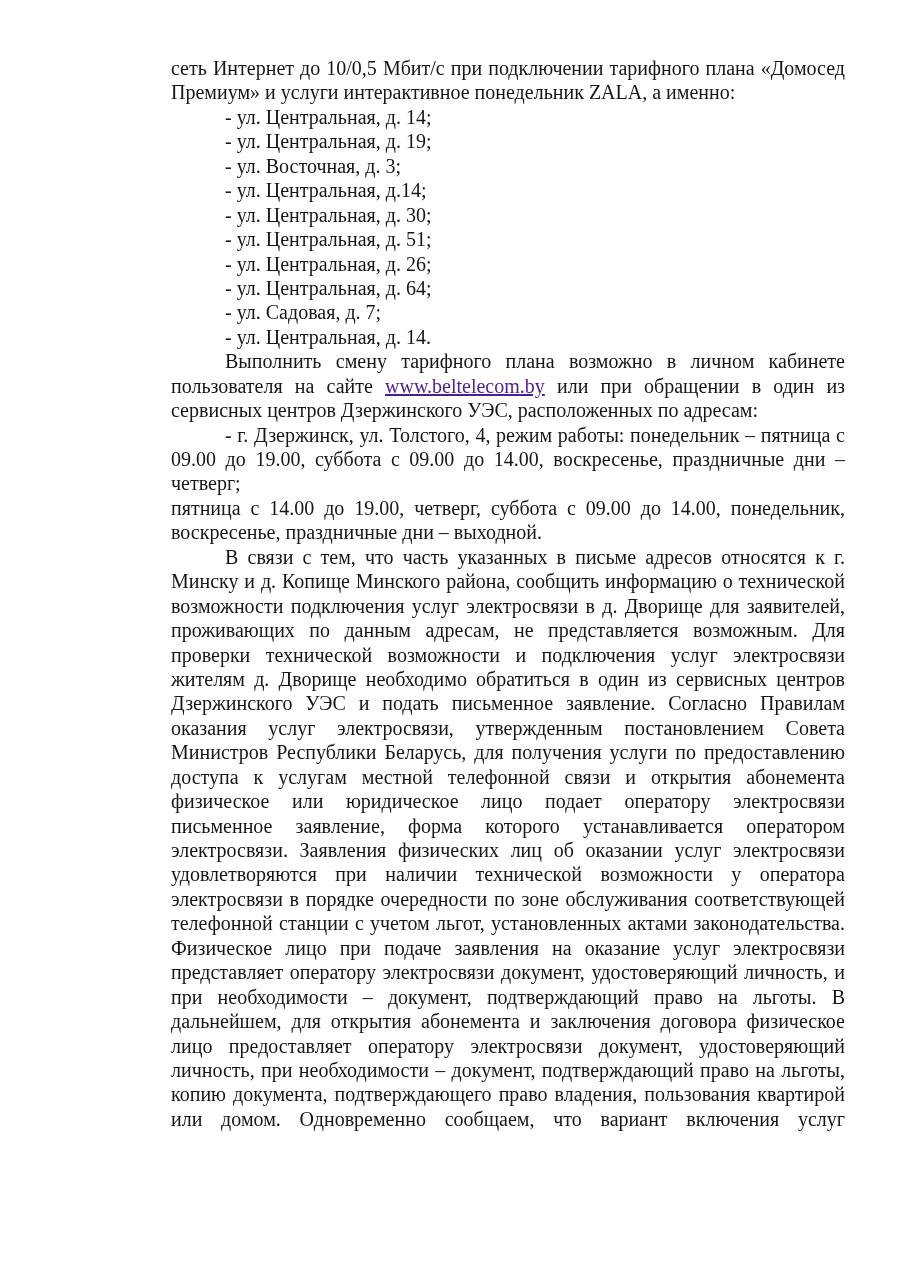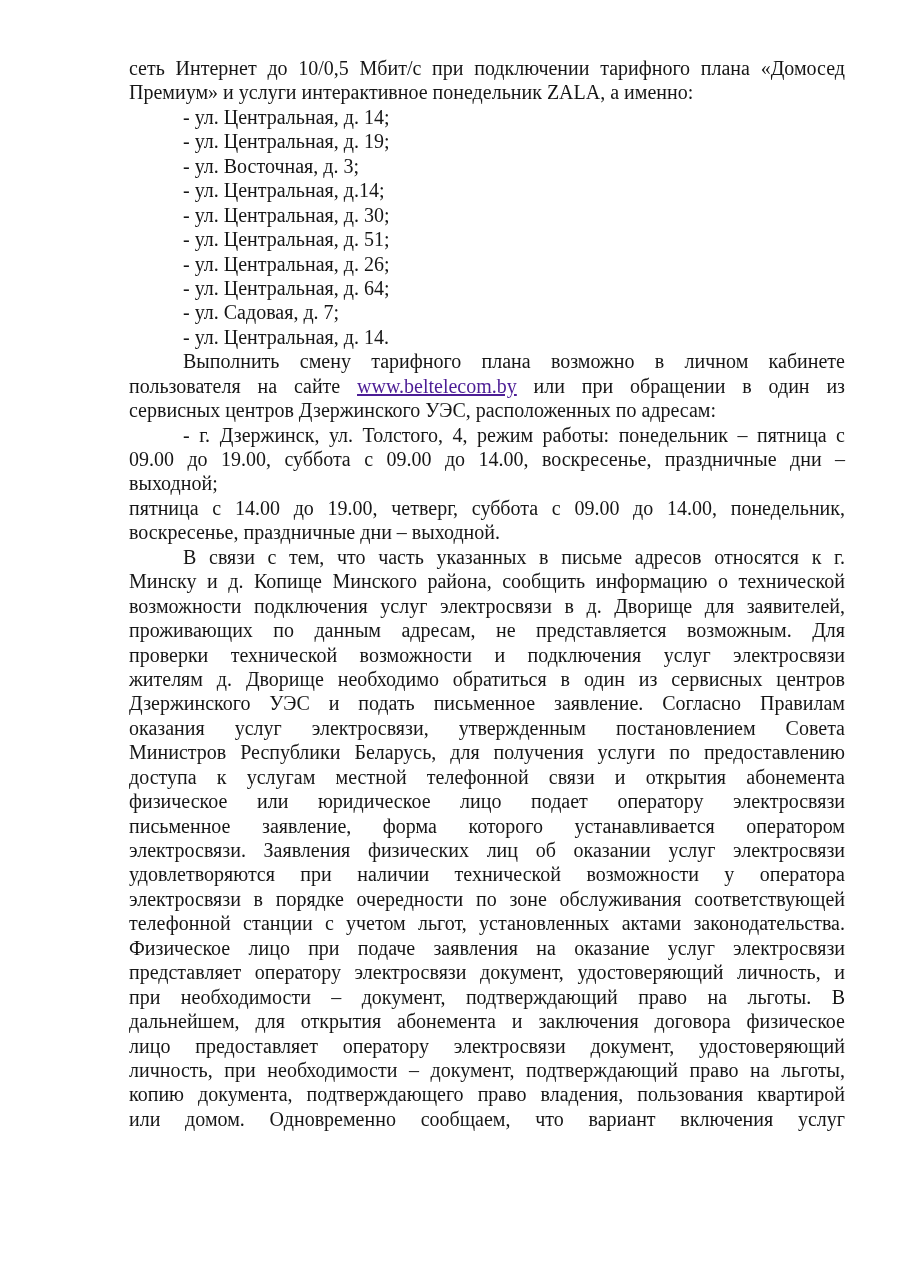--- a/index.html
+++ b/index.html
@@ -20,20 +20,21 @@
     top: 56px;
     width: 716px;
     font-size: 20px;
     line-height: 24.45px;
     color: #161616;
     -webkit-font-smoothing: antialiased;
   }
   .line {
     height: 24.45px;
     white-space: normal;
+    margin-left: 42px;
   }
   .j {
     text-align: justify;
     text-align-last: justify;
   }
   .i {
     text-indent: 54px;
   }
   a.doclink {
     text-decoration: underline;
@@ -54,21 +55,21 @@
     <div class="line i">- ул. Центральная, д. 51;</div>
     <div class="line i">- ул. Центральная, д. 26;</div>
     <div class="line i">- ул. Центральная, д. 64;</div>
     <div class="line i">- ул. Садовая, д. 7;</div>
     <div class="line i">- ул. Центральная, д. 14.</div>
     <div class="line j i">Выполнить смену тарифного плана возможно в личном кабинете</div>
     <div class="line j"><span>пользователя на сайте </span><a class="doclink" href="#" style="color: #4c1d95;">www.beltelecom.by</a><span> или при обращении в один из</span></div>
     <div class="line">сервисных центров Дзержинского УЭС, расположенных по адресам:</div>
     <div class="line j i">- г. Дзержинск, ул. Толстого, 4, режим работы: понедельник – пятница с</div>
     <div class="line j">09.00 до 19.00, суббота с 09.00 до 14.00, воскресенье, праздничные дни –</div>
-    <div class="line">выходной;</div>
+    <div class="line">четверг;</div>
     <div class="line j">пятница с 14.00 до 19.00, четверг, суббота с 09.00 до 14.00, понедельник,</div>
     <div class="line">воскресенье, праздничные дни – выходной.</div>
     <div class="line j i">В связи с тем, что часть указанных в письме адресов относятся к г.</div>
     <div class="line j">Минску и д. Копище Минского района, сообщить информацию о технической</div>
     <div class="line j">возможности подключения услуг электросвязи в д. Дворище для заявителей,</div>
     <div class="line j">проживающих по данным адресам, не представляется возможным. Для</div>
     <div class="line j">проверки технической возможности и подключения услуг электросвязи</div>
     <div class="line j">жителям д. Дворище необходимо обратиться в один из сервисных центров</div>
     <div class="line j">Дзержинского УЭС и подать письменное заявление. Согласно Правилам</div>
     <div class="line j">оказания услуг электросвязи, утвержденным постановлением Совета</div>

